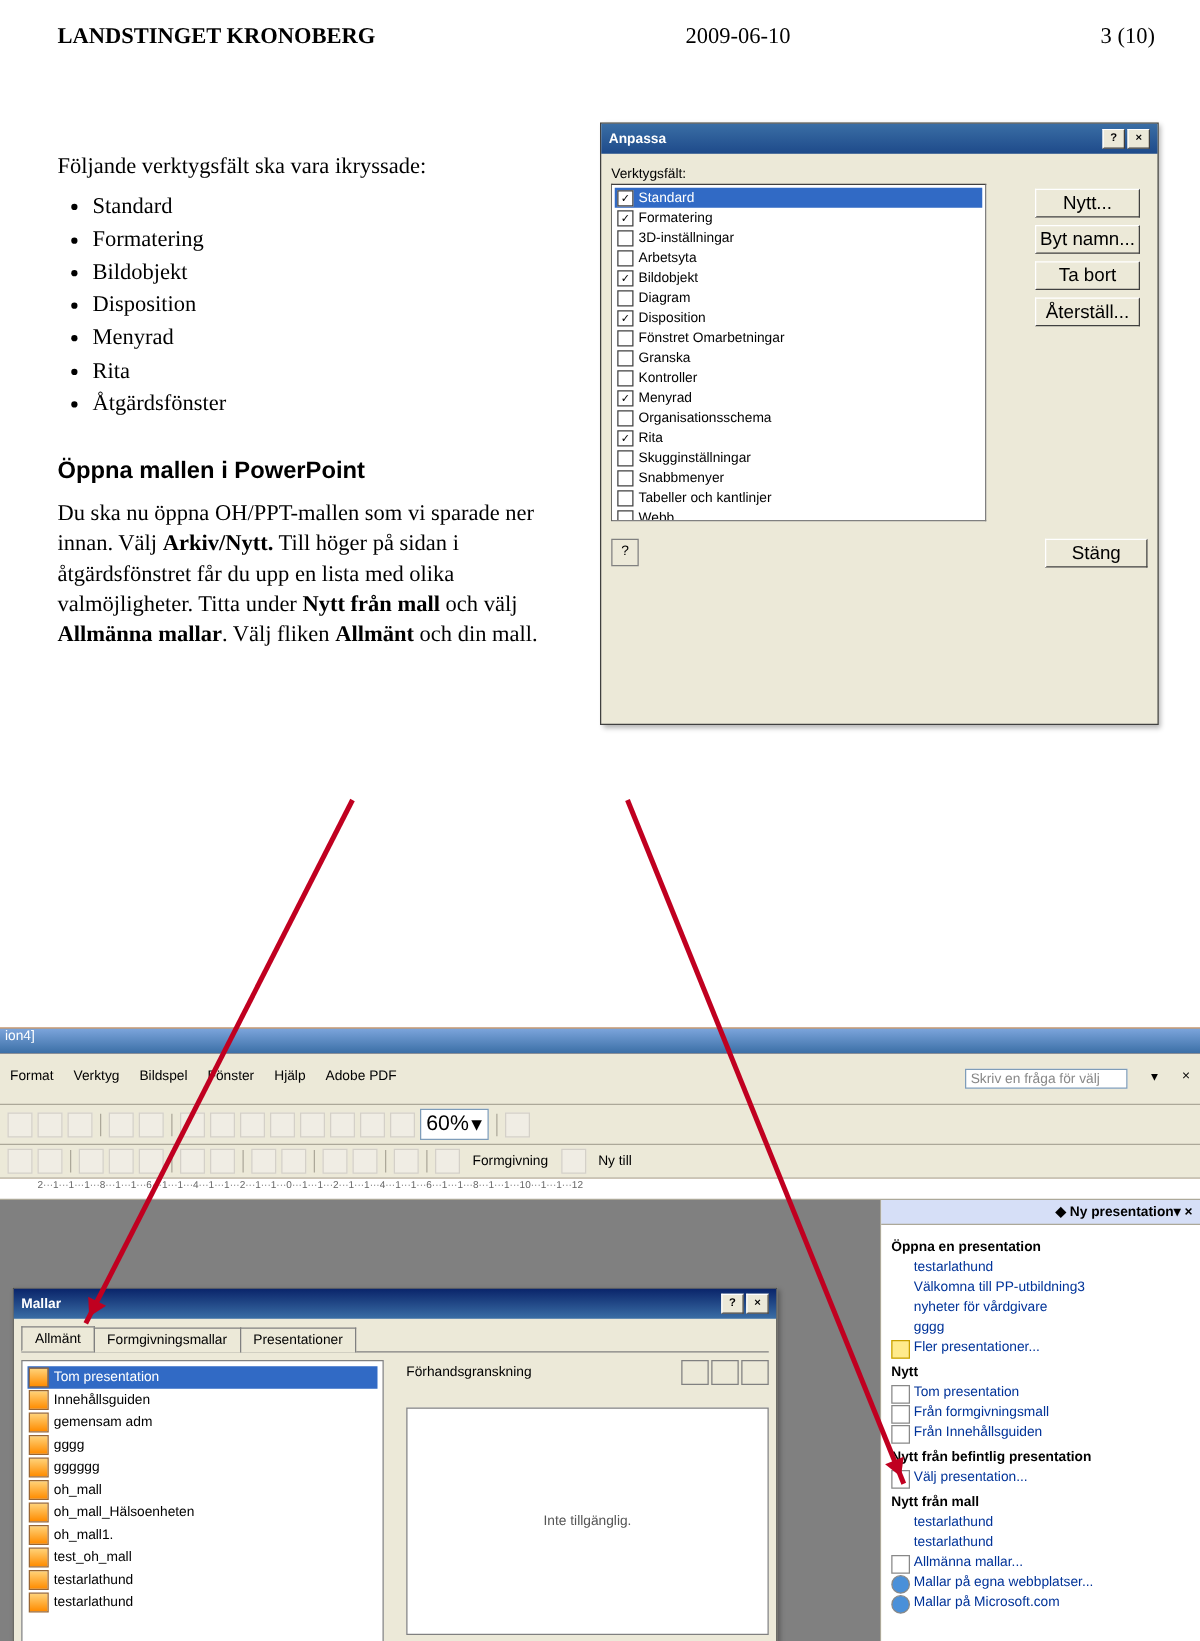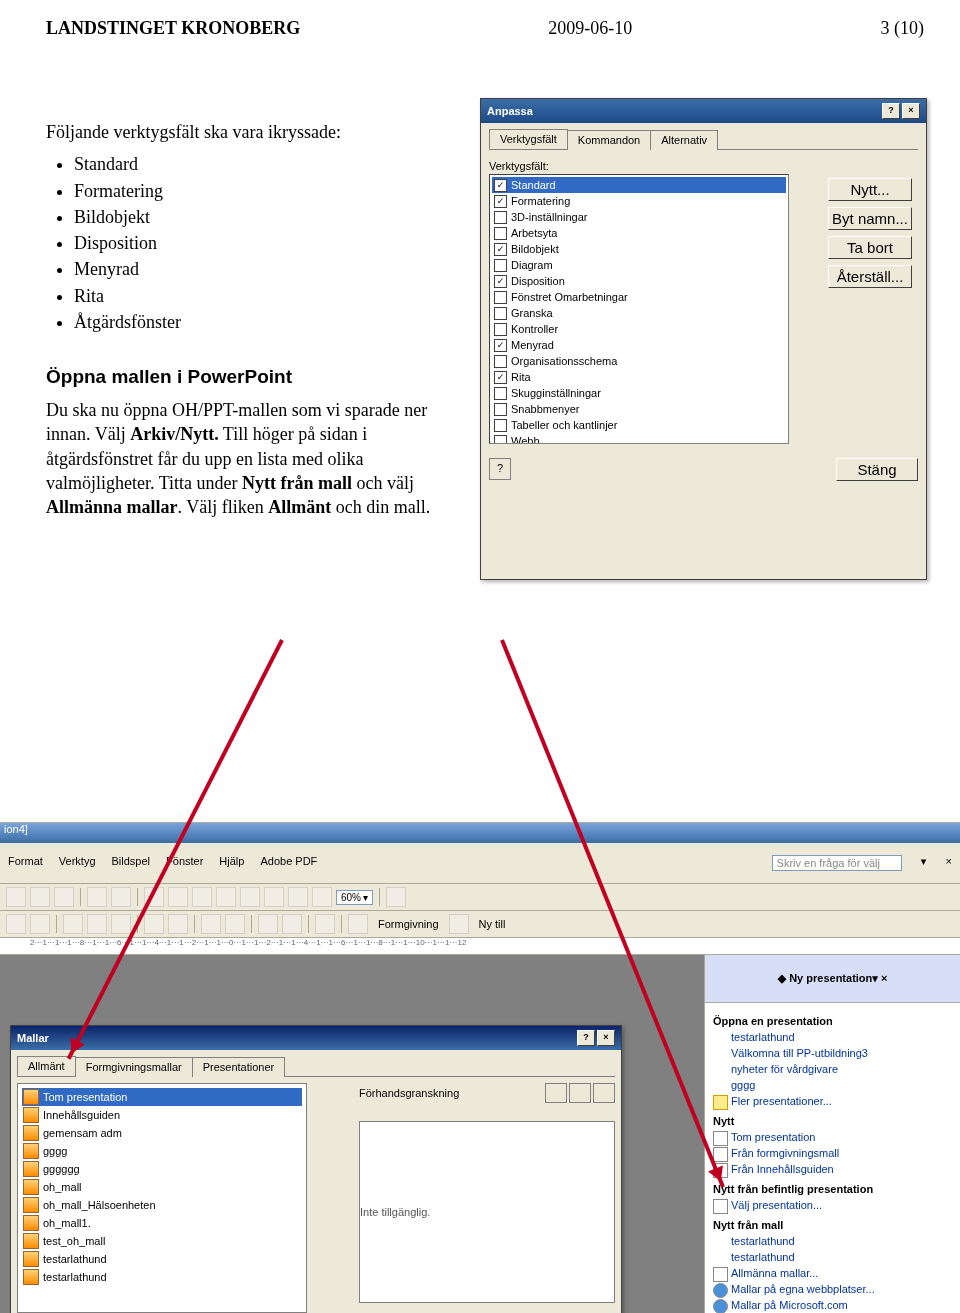--- a/index.html
+++ b/index.html
@@ -37,43 +37,43 @@
 .help-btn{width:20px;height:20px;border:1px solid #808080;background:#ece9d8;text-align:center;line-height:18px}
 
 
 .pp-win{position:absolute;top:822px;left:0;width:960px;height:491px;background:#f97316;font-family:Tahoma,Arial,sans-serif;font-size:11px;border-top:1px solid #aca899}
 .pp-title{background:linear-gradient(#7ba4db,#3a6ea5);height:20px}
 .pp-menu{background:#ece9d8;padding:12px 8px;display:flex;gap:16px;border-bottom:1px solid #aca899}
 .pp-menu span{cursor:pointer}
 .pp-toolbar{background:#ece9d8;padding:3px 6px;display:flex;gap:4px;border-bottom:1px solid #aca899;align-items:center;flex-wrap:wrap}
 .tool-ico{width:18px;height:18px;border:1px solid #d4d0c8;background:#f0ede4;display:inline-block}
 .tool-sep{width:1px;height:18px;background:#aca899;margin:0 2px}
-.zoom-box{border:1px solid #7f9db9;background:#fff;padding:1px 4px;font-size:10px;display:inline-flex;gap:2px}
+.zoom-box{border:1px solid #7f9db9;background:#fff;padding:1px 4px;font-size:17px;display:inline-flex;gap:2px}
 .help-input{border:1px solid #7f9db9;background:#fff;padding:1px 4px;width:120px;color:#888;font-size:11px}
 .ruler{background:#fff;height:16px;border-bottom:1px solid #aca899;font-size:8px;color:#666;padding-left:30px;white-space:nowrap;overflow:hidden}
 .pp-canvas{position:relative;height:360px;background:#808080}
 
 
 .mallar{position:absolute;top:70px;left:10px;width:610px;height:320px;background:#ece9d8;border:1px solid #404040}
 .mallar .titlebar{background:linear-gradient(#0a246a,#3a6ea5)}
 .mallar-body{padding:6px}
 .mallar-left{float:left;width:280px;background:#fff;border:1px solid #808080;height:220px;padding:4px;overflow:auto}
-.mallar-right{float:right;width:256px}
-.preview-box{border:1px solid #808080;background:#fff;height:180px;margin-top:22px;display:flex;align-items:center;justify-content:flex-start;color:#555}
+.mallar-right{float:right;width:290px}
+.preview-box{border:1px solid #808080;background:#fff;height:180px;margin-top:22px;display:flex;align-items:center;justify-content:center;color:#555}
 .preview-lbl{margin-top:4px}
 .file-row{display:flex;align-items:center;gap:4px;padding:1px;line-height:14px}
 .file-row.sel{background:#316ac5;color:#fff}
 .file-ico{width:14px;height:14px;background:linear-gradient(#ffd278,#ff8c00);border:1px solid #996633;display:inline-block}
 .mallar-foot{clear:both;text-align:right;padding-top:6px}
 .view-btns{float:right;display:flex;gap:2px;margin-bottom:4px}
 .view-btn{width:20px;height:18px;border:1px solid #808080;background:#ece9d8}
 
 
 .taskpane{position:absolute;top:0;right:0;width:255px;height:400px;background:#ece9d8;border-left:1px solid #aca899}
-.tp-head{background:#d6dff7;padding:17px 6px;display:flex;justify-content:center;align-items:center;border-bottom:1px solid #aca899;font-weight:bold}
+.tp-head{background:#d6dff7;padding:3px 6px;display:flex;justify-content:flex-end;align-items:center;border-bottom:1px solid #aca899;font-weight:bold}
 .tp-body{padding:6px 8px;background:#fff;height:370px;overflow:auto}
 .tp-sec{font-weight:bold;margin:6px 0 2px 0}
 .tp-link{color:#003399;cursor:pointer;padding:2px 0 2px 18px;display:block;position:relative}
 .tp-ico{position:absolute;left:0;top:2px;width:13px;height:13px;border:1px solid #888;background:#fff;display:inline-block}
 .tp-ico.folder{background:#ffeb8c;border-color:#c8a000}
 .tp-ico.page{background:#fff}
 .tp-ico.globe{background:#4a90d9;border-radius:50%}
 .kbd-x{font-size:11px;cursor:pointer}
 
 
@@ -111,25 +111,20 @@
 
 <div class="win-dialog anpassa">
   <div class="titlebar">
     <span>Anpassa</span>
     <div class="titlebar-btns">
       <div class="tbtn">?</div>
       <div class="tbtn">×</div>
     </div>
   </div>
   <div class="dlg-body">
-    <div class="tab-row">
-      <div class="tab active">Verktygsfält</div>
-      <div class="tab">Kommandon</div>
-      <div class="tab">Alternativ</div>
-    </div>
     <div class="anp-left">
       <span class="lbl">Verktygsfält:</span>
       <div class="listbox" id="anp-list">
             <div class="chk-row sel">
               <span class="chk">✓</span>
               <span>Standard</span>
             </div>
             <div class="chk-row">
               <span class="chk">✓</span>
               <span>Formatering</span>

